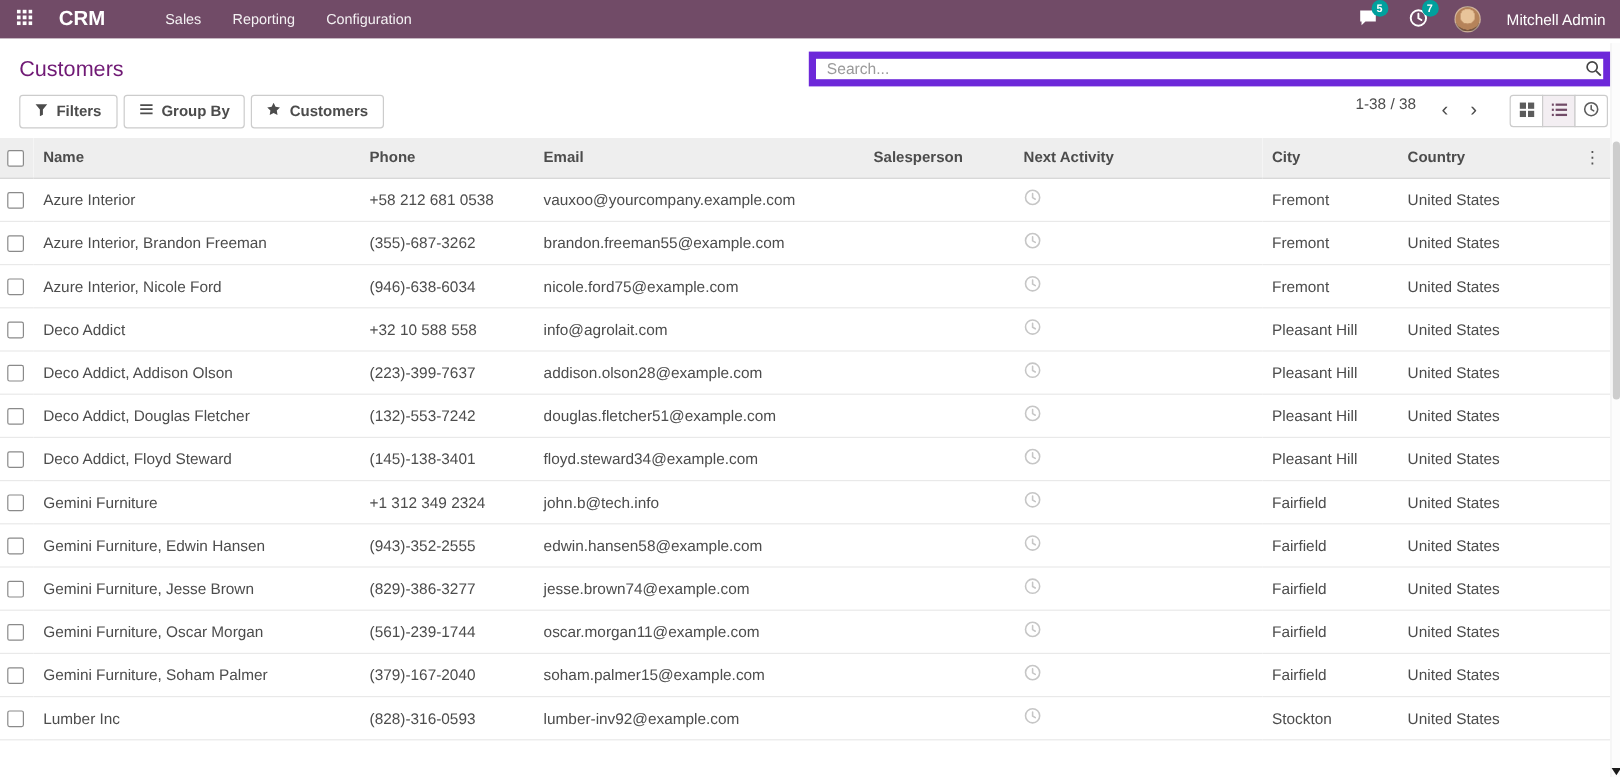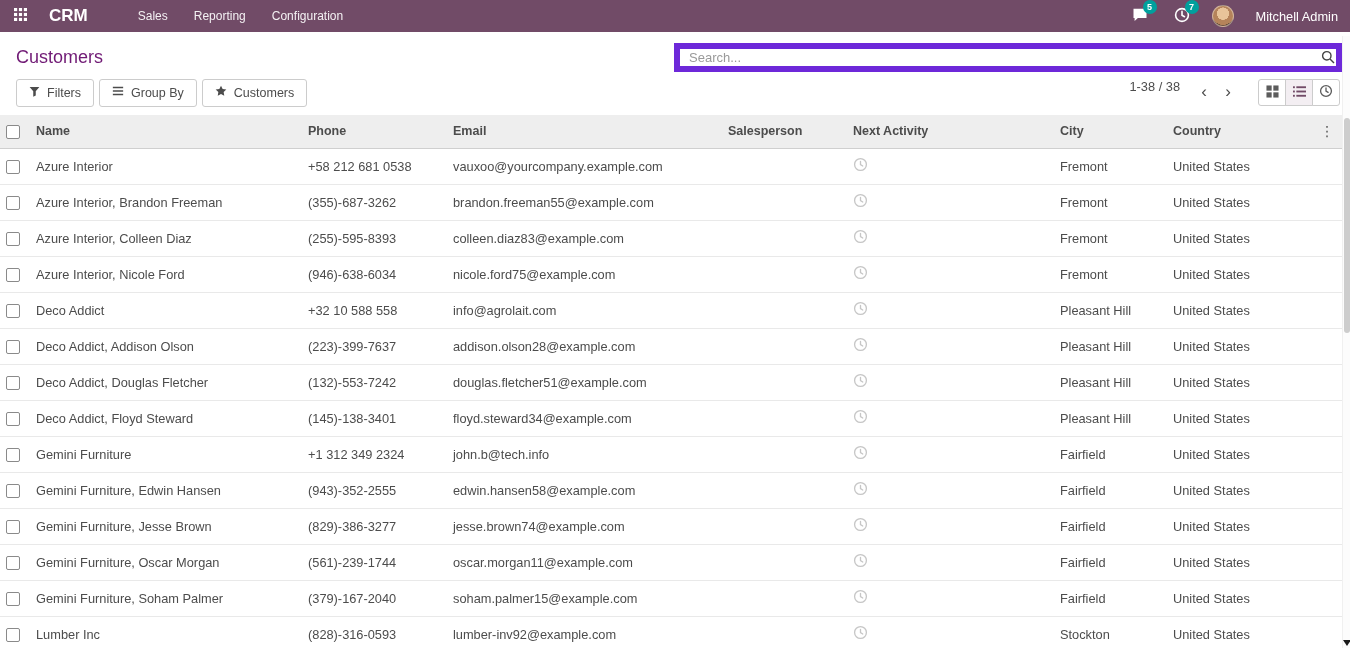--- a/index.html
+++ b/index.html
@@ -32,21 +32,21 @@
 
   
   .button-row { display: flex; align-items: center; padding: 2px 8px 8px 16px; height: 39px; }
   .br-left { flex: 0 0 659px; display: flex; align-items: center; gap: 6px; }
   .btn-create { background: #714B67; color: #fff; border: 1px solid #714B67; border-radius: 3px; height: 27px; padding: 0 13px;
                 font-size: 12.5px; cursor: pointer; font-family: inherit; }
   .btn-icon { background: #fff; border: 1px solid #ccc; border-radius: 3px; height: 27px; width: 32px; display: inline-flex;
               align-items: center; justify-content: center; cursor: pointer; color: #4c4c4c; }
   .br-middle { flex: 1; display: flex; align-items: center; gap: 5px; }
   .btn-flat { background: #fff; border: 1px solid #ccc; border-radius: 3px; height: 28px; padding: 0 12px; font-size: 12.5px;
-              color: #4c4c4c; display: inline-flex; align-items: center; gap: 7px; cursor: pointer; font-family: inherit; }
+              color: #4c4c4c; display: inline-flex; align-items: center; gap: 7px; cursor: pointer; font-family: inherit; font-weight: bold; }
   .br-right { display: flex; align-items: flex-start; }
   .pager-text { font-size: 12.8px; color: #4c4c4c; margin-right: 12px; }
   .pager-btn { background: transparent; border: none; font-size: 17px; color: #4c4c4c; cursor: pointer; width: 24px; height: 26px; line-height: 22px; }
   .switcher { display: flex; margin-left: 18px; margin-right: 2px; }
   .switch-btn { background: #fff; border: 1px solid #ccc; width: 28px; height: 27px; display: inline-flex; align-items: center;
                 justify-content: center; cursor: pointer; color: #5c5c5c; margin-left: -1px; }
   .switch-btn:first-child { border-radius: 3px 0 0 3px; margin-left: 0; }
   .switch-btn:last-child { border-radius: 0 3px 3px 0; }
   .switch-btn.active { color: #714B67; background: #f3eef2; }
 
@@ -260,38 +260,20 @@
                 <circle cx="8" cy="8" r="6.3" fill="none" stroke="currentColor" stroke-width="1.4"></circle>
                 <path d="M8 4.6v3.6l2.4 1.4" fill="none" stroke="currentColor" stroke-width="1.4" stroke-linecap="round"></path>
               </svg>
       </span>
     </td>
     <td>Fremont</td>
     <td>United States</td>
     <td class="endcol"></td>
   </tr>
 
-  <tr>
-    <td class="sel"><input type="checkbox" style=""></td>
-    <td>Azure Interior, Colleen Diaz</td>
-    <td>(255)-595-8393</td>
-    <td>colleen.diaz83@example.com</td>
-    <td></td>
-    <td>
-      <span class="row-clock">
-        <svg viewBox="0 0 16 16" width="15" height="15">
-                <circle cx="8" cy="8" r="6.3" fill="none" stroke="currentColor" stroke-width="1.4"></circle>
-                <path d="M8 4.6v3.6l2.4 1.4" fill="none" stroke="currentColor" stroke-width="1.4" stroke-linecap="round"></path>
-              </svg>
-      </span>
-    </td>
-    <td>Fremont</td>
-    <td>United States</td>
-    <td class="endcol"></td>
-  </tr>
 
   <tr>
     <td class="sel"><input type="checkbox" style=""></td>
     <td>Azure Interior, Nicole Ford</td>
     <td>(946)-638-6034</td>
     <td>nicole.ford75@example.com</td>
     <td></td>
     <td>
       <span class="row-clock">
         <svg viewBox="0 0 16 16" width="15" height="15">

